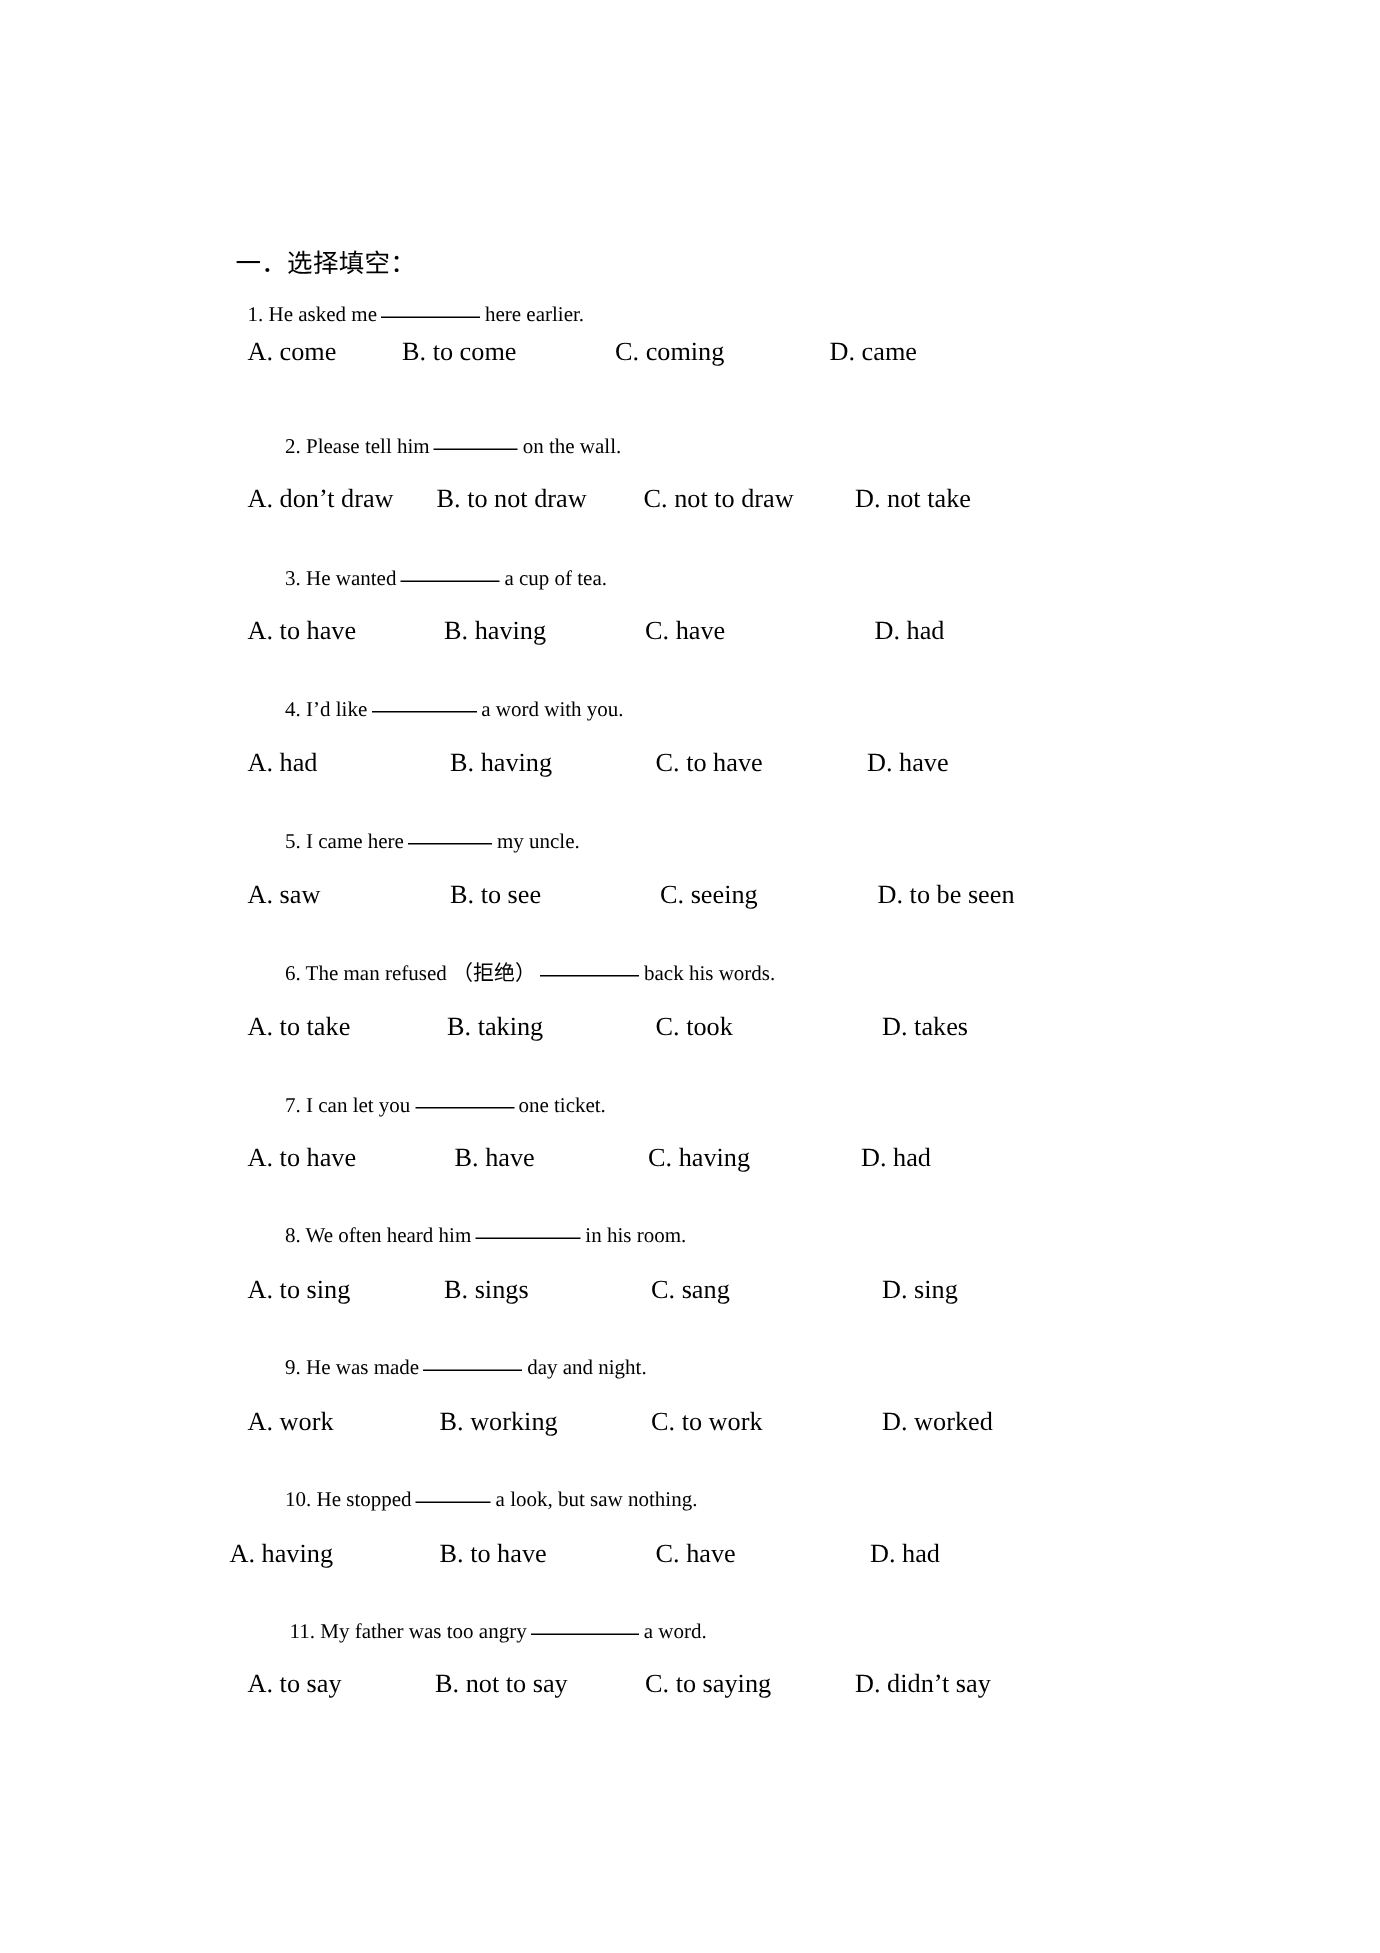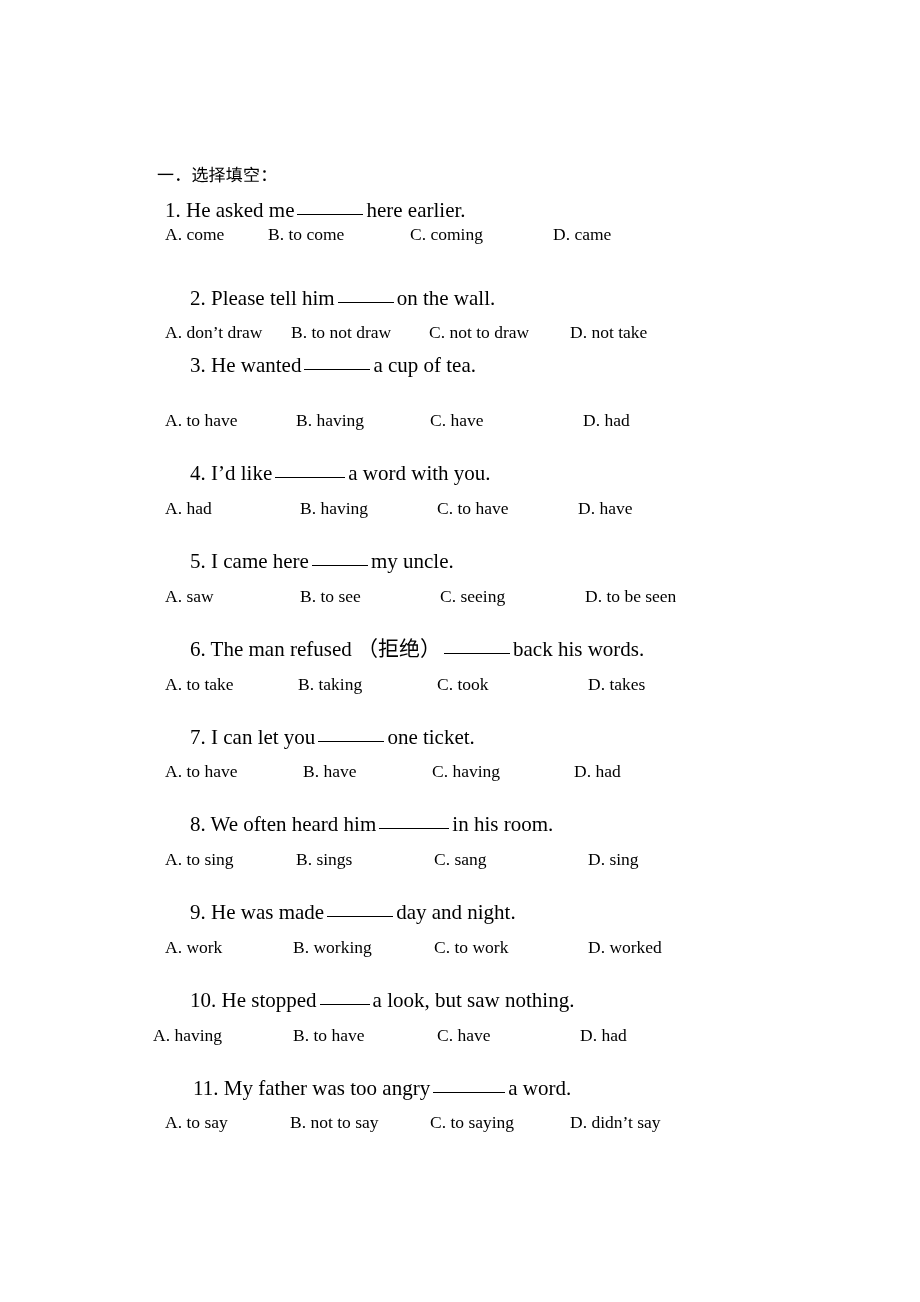--- a/index.html
+++ b/index.html
@@ -51,21 +51,21 @@
 
   
   .question {
     position: absolute;
     left: 0;
     width: 920px;
   }
   .q-stem {
     position: absolute;
     top: 0;
-    font-size: 21px;
+    font-size: 14px;
     line-height: 1.1;
     white-space: nowrap;
   }
   .q-stem .blank {
     display: inline-block;
     border-bottom: 1px solid #000;
     vertical-align: 2px;
     margin: 0 3px;
     height: 12px;
   }
@@ -117,21 +117,21 @@
       <div class="question">
         <div class="q-stem" style="left: 190px; top: 287px;"><span>2. Please tell him</span><span class="blank" style="width: 56px;"></span><span>on the wall.</span></div>
         <div class="q-options" style="top: 323px;">
           <span class="opt" style="left: 165px;">A. don’t draw</span>
           <span class="opt" style="left: 291px;">B. to not draw</span>
           <span class="opt" style="left: 429px;">C. not to draw</span>
           <span class="opt" style="left: 570px;">D. not take</span>
         </div>
       </div>
       <div class="question">
-        <div class="q-stem" style="left: 190px; top: 354px; text-align: center;"><span>3. He wanted</span><span class="blank" style="width: 66px;"></span><span>a cup of tea.</span></div>
+        <div class="q-stem" style="left: 190px; top: 375px; text-align: center;"><span>3. He wanted</span><span class="blank" style="width: 66px;"></span><span>a cup of tea.</span></div>
         <div class="q-options" style="top: 411px;">
           <span class="opt" style="left: 165px;">A. to have</span>
           <span class="opt" style="left: 296px;">B. having</span>
           <span class="opt" style="left: 430px;">C. have</span>
           <span class="opt" style="left: 583px;">D. had</span>
         </div>
       </div>
       <div class="question">
         <div class="q-stem" style="left: 190px; top: 462px;"><span>4. I’d like</span><span class="blank" style="width: 70px;"></span><span>a word with you.</span></div>
         <div class="q-options" style="top: 499px;">

